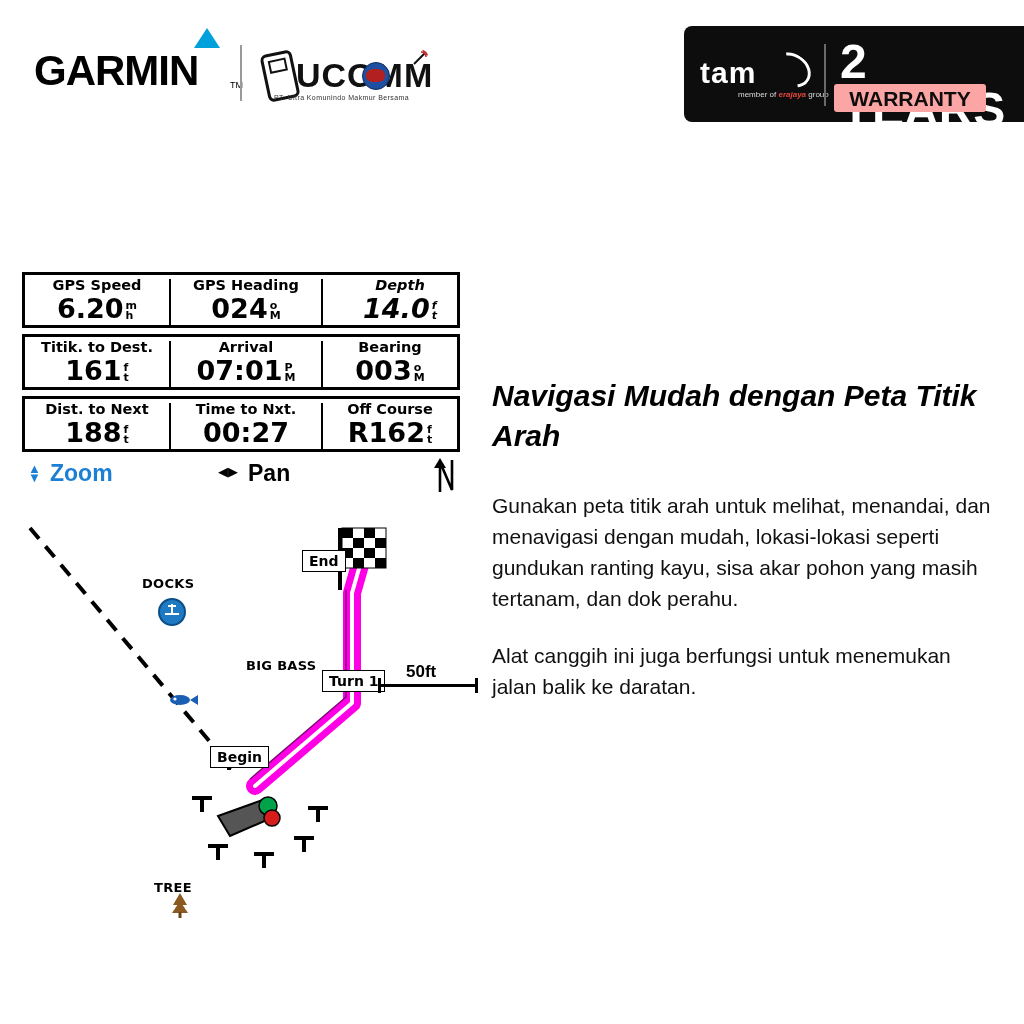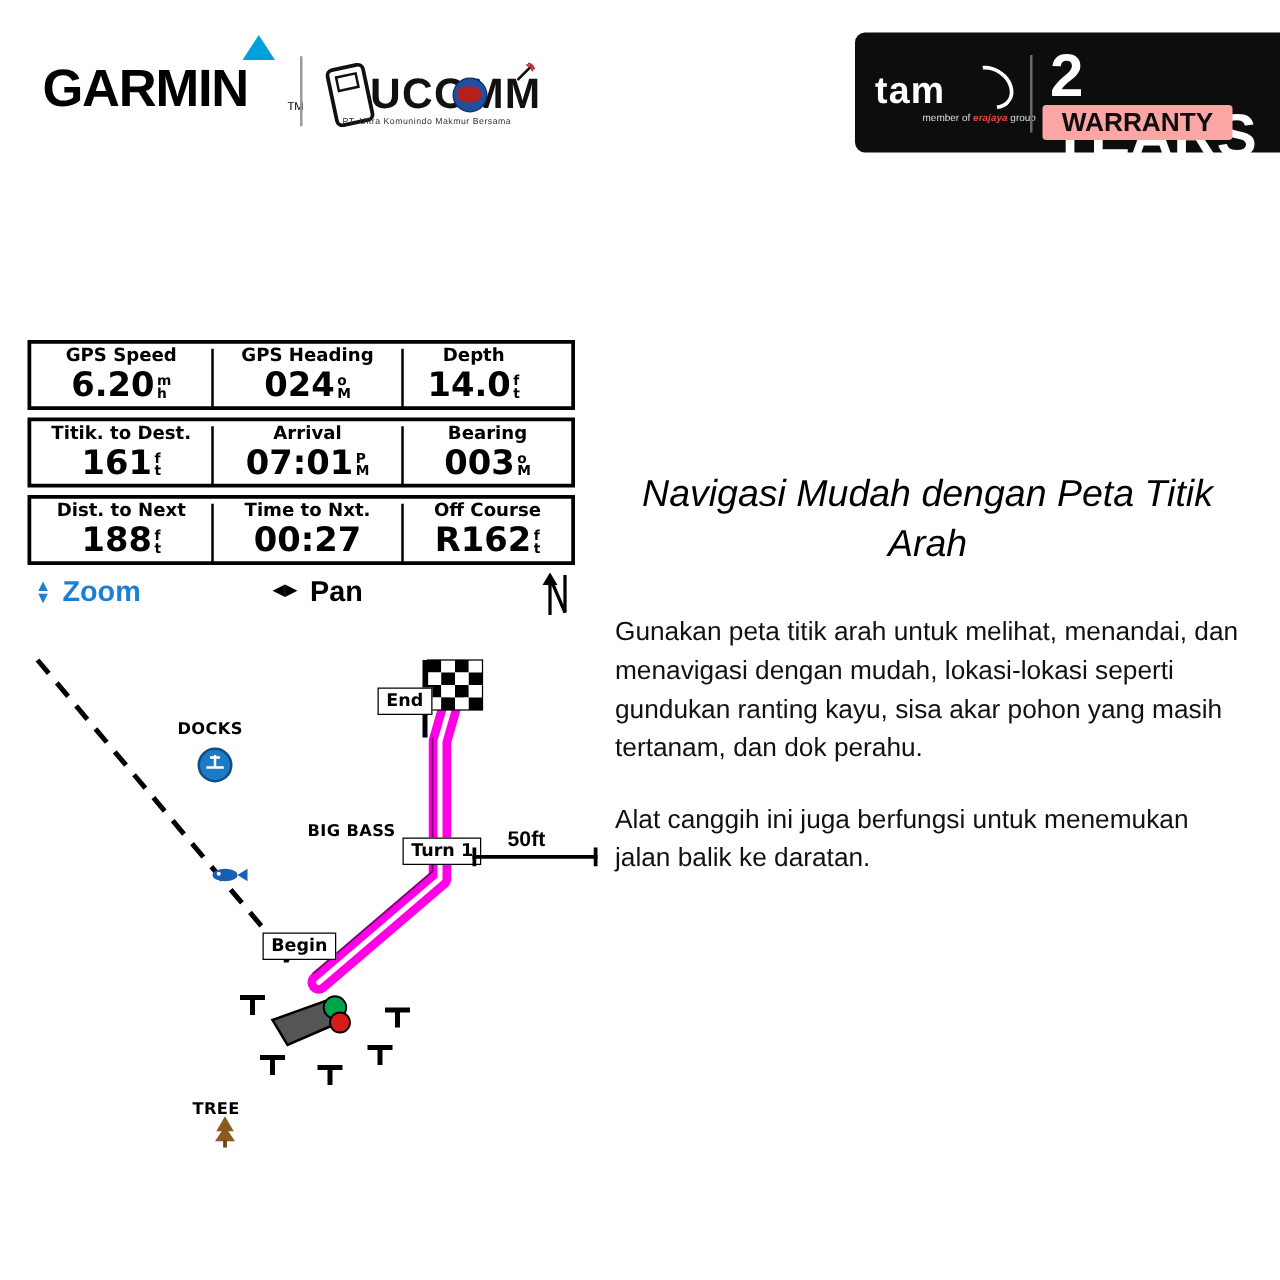--- a/index.html
+++ b/index.html
@@ -129,23 +129,22 @@
   #scale-label{position:absolute;left:28px;top:-22px;font-size:17px;font-weight:bold;color:#000;}
   #scale-line{position:absolute;left:0;top:0;width:100px;height:3px;background:#000;}
   #scale-line:before,#scale-line:after{
     content:"";position:absolute;top:-6px;width:3px;height:15px;background:#000;
   }
   #scale-line:before{left:0;}
   #scale-line:after{right:0;}
   
   #copy{position:absolute;left:492px;top:376px;width:500px;}
   #headline{
-    font-size:30px;font-weight:normal;font-style:italic;color:#000;line-height:40px;
+    font-size:30px;font-weight:bold;font-style:italic;color:#000;line-height:40px;
     margin:0 0 34px 0;
-    text-align:center;
   }
   .para{
     font-size:21px;color:#111;line-height:31px;margin:0 0 26px 0;
   }
 </style>
 </head>
 <body>
 
 <div id="brandbar">
 
@@ -195,21 +194,21 @@
       </div>
     </div>
     <div class="vsep" style="left:144px;"></div>
     <div class="cell" style="left:146px;width:150px;text-decoration:underline;">
       <div class="lbl">GPS Heading</div>
       <div class="valwrap">
         <span>024</span><span class="unit"><span>o</span><span>M</span></span>
       </div>
     </div>
     <div class="vsep" style="left:296px;"></div>
-    <div class="cell" style="left:287px;width:134px;">
+    <div class="cell" style="left:308px;width:134px;font-style:italic;">
       <div class="lbl">Depth</div>
       <div class="valwrap">
         <span>14.0</span><span class="unit"><span>f</span><span>t</span></span>
       </div>
     </div>
   </div>
 
   <div class="datarow" id="row2">
     <div class="cell" style="left:0;width:144px;">
       <div class="lbl">Titik. to Dest.</div>

